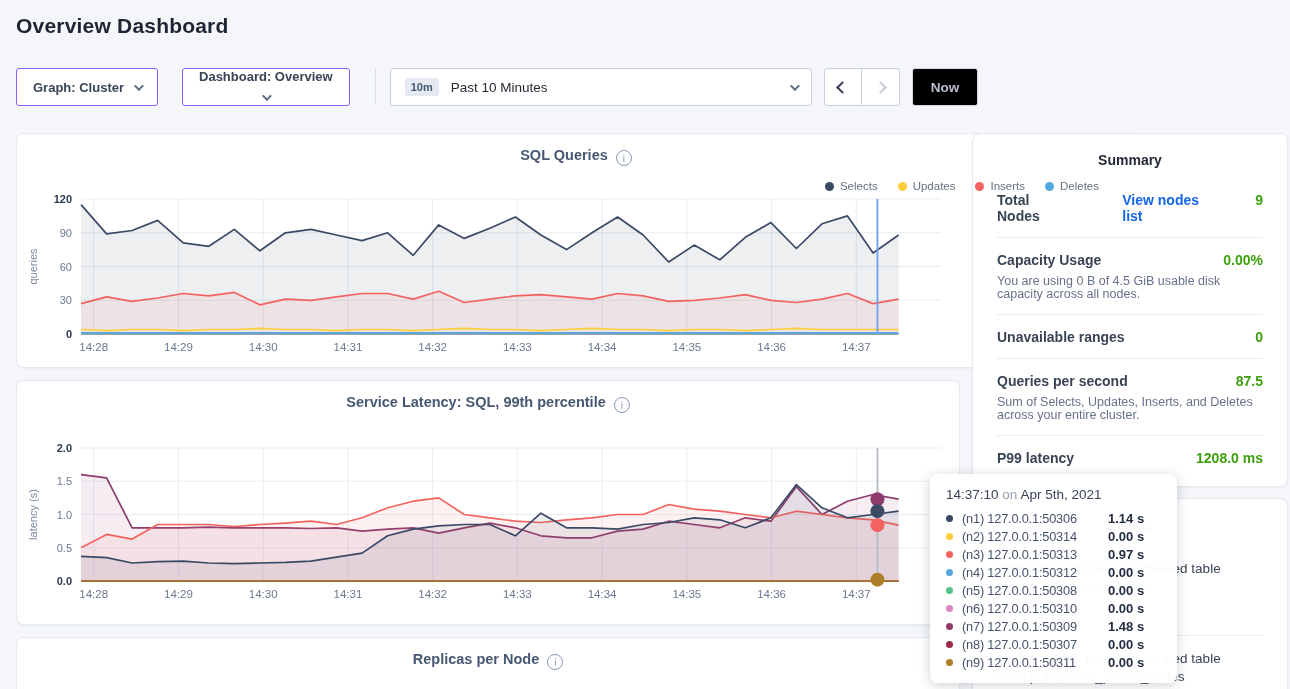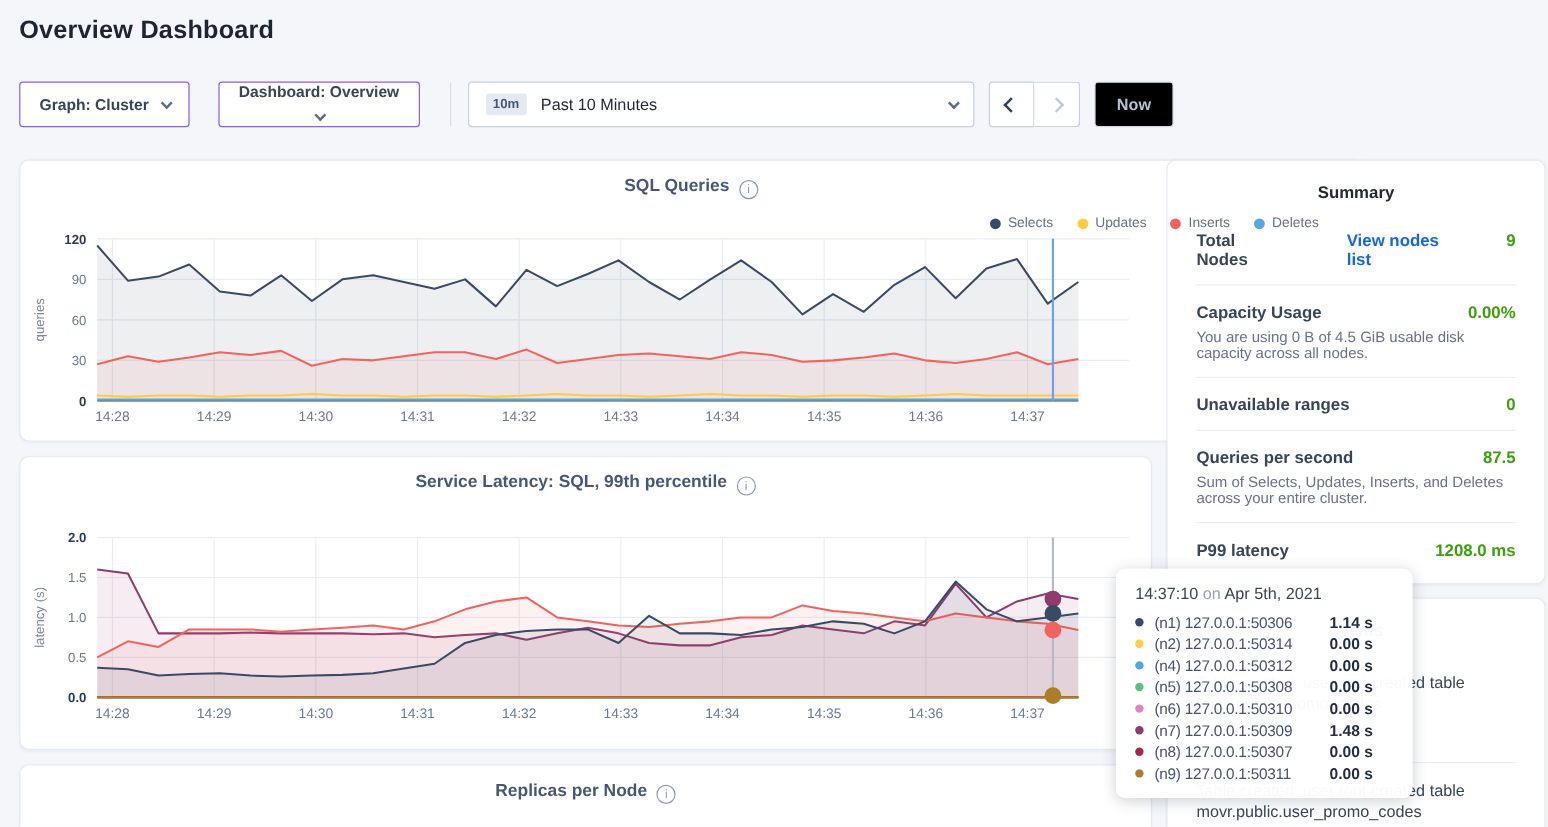--- a/index.html
+++ b/index.html
@@ -291,20 +291,25 @@
         <span class="tt-dot" style="background: rgb(58, 74, 100);"></span>
         <span class="tt-addr">(n1) 127.0.0.1:50306</span>
         <span class="tt-val">1.14 s</span>
       </div>
       <div class="tt-row">
         <span class="tt-dot" style="background: rgb(255, 205, 58);"></span>
         <span class="tt-addr">(n2) 127.0.0.1:50314</span>
         <span class="tt-val">0.00 s</span>
       </div>
       <div class="tt-row">
+        <span class="tt-dot" style="background: rgb(242, 99, 95);"></span>
+        <span class="tt-addr">(n3) 127.0.0.1:50313</span>
+        <span class="tt-val">0.97 s</span>
+      </div>
+      <div class="tt-row">
         <span class="tt-dot" style="background: rgb(85, 168, 221);"></span>
         <span class="tt-addr">(n4) 127.0.0.1:50312</span>
         <span class="tt-val">0.00 s</span>
       </div>
       <div class="tt-row">
         <span class="tt-dot" style="background: rgb(85, 193, 134);"></span>
         <span class="tt-addr">(n5) 127.0.0.1:50308</span>
         <span class="tt-val">0.00 s</span>
       </div>
       <div class="tt-row">

